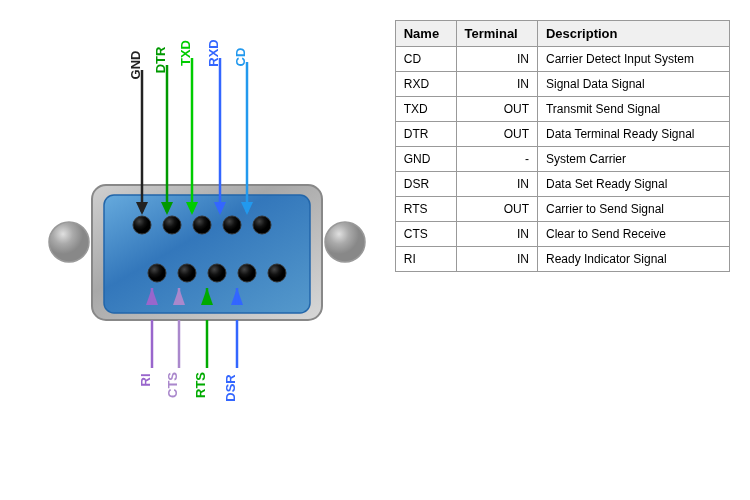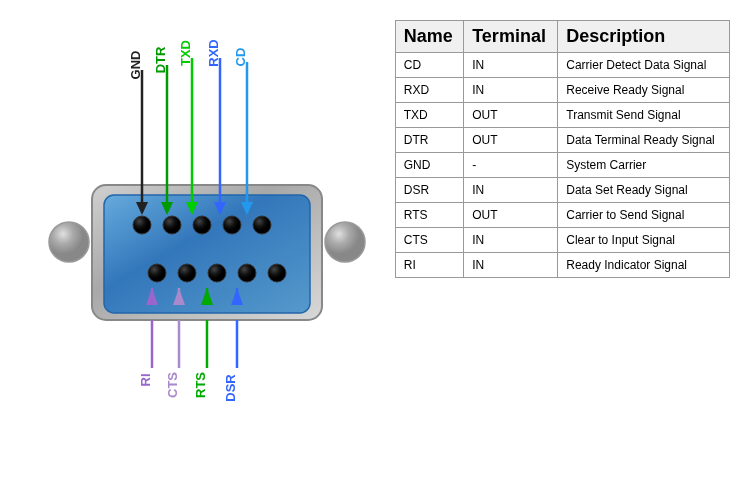--- a/index.html
+++ b/index.html
@@ -43,29 +43,29 @@
     th, td {
       border: 1px solid #999;
       padding: 5px 8px;
       text-align: left;
       white-space: nowrap;
     }
 
     th {
       background: #f0f0f0;
       font-weight: bold;
-      font-size: 18px;
+      font-size: 13px;
     }
 
     td {
       font-size: 12px;
     }
 
     td:nth-child(2) {
-      text-align: left;
+      text-align: right;
     }
   </style>
 </head>
 <body>
 
 <div class="diagram-section">
   <svg viewBox="0 0 340 480" width="340" height="480" xmlns="http://www.w3.org/2000/svg">
 
     <rect x="55" y="175" width="230" height="135" rx="14" ry="14" fill="url(#metalGrad)" stroke="#888" stroke-width="2"></rect>
 
@@ -159,26 +159,26 @@
       <tr>
         <th>Name</th>
         <th>Terminal</th>
         <th>Description</th>
       </tr>
     </thead>
     <tbody id="table-body">
     <tr>
           <td>CD</td>
           <td>IN</td>
-          <td>Carrier Detect Data Signal</td>
+          <td>Carrier Detect Input System</td>
         </tr>
         <tr>
           <td>RXD</td>
           <td>IN</td>
-          <td>Receive Ready Signal</td>
+          <td>Signal Data Signal</td>
         </tr>
         <tr>
           <td>TXD</td>
           <td>OUT</td>
           <td>Transmit Send Signal</td>
         </tr>
         <tr>
           <td>DTR</td>
           <td>OUT</td>
           <td>Data Terminal Ready Signal</td>
@@ -194,21 +194,21 @@
           <td>Data Set Ready Signal</td>
         </tr>
         <tr>
           <td>RTS</td>
           <td>OUT</td>
           <td>Carrier to Send Signal</td>
         </tr>
         <tr>
           <td>CTS</td>
           <td>IN</td>
-          <td>Clear to Input Signal</td>
+          <td>Clear to Send Receive</td>
         </tr>
         <tr>
           <td>RI</td>
           <td>IN</td>
           <td>Ready Indicator Signal</td>
         </tr>
       </tbody>
   </table>
 </div>
 

